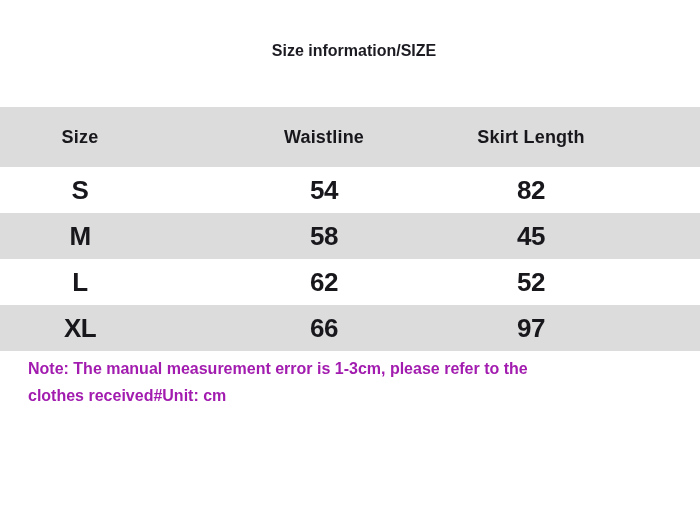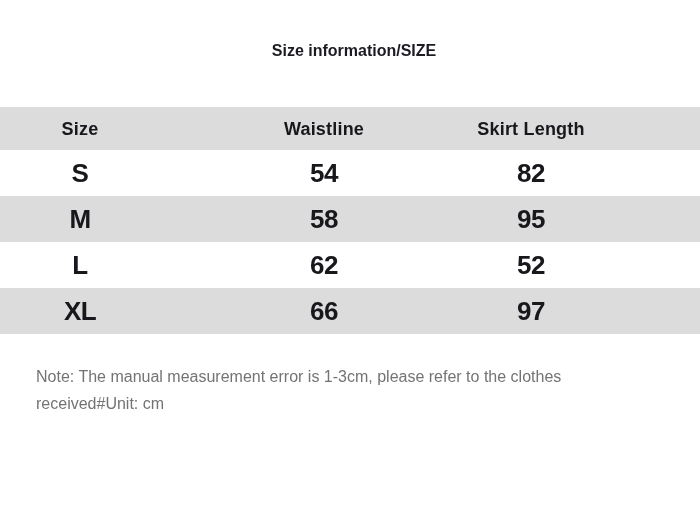--- a/index.html
+++ b/index.html
@@ -23,45 +23,45 @@
     font-weight: bold;
     color: #1c1b22;
   }
   .size-table {
     position: absolute;
     top: 107px;
     left: 0;
     width: 700px;
   }
   .row { position: relative; width: 100%; height: 46px; background: #ffffff; }
-  .row.header { height: 43px; }
+  .row.header { height: 60px; }
   .row.striped, .row.header { background: #dcdcdc; }
   .cell {
     position: absolute;
     top: 50%;
     transform: translate(-50%, -50%);
     white-space: nowrap;
     font-weight: bold;
     color: #17171c;
   }
   .c1 { left: 80px; }
   .c2 { left: 324px; }
   .c3 { left: 531px; }
   .hdr { font-size: 18px; letter-spacing: 0.2px; }
   .val { font-size: 26px; letter-spacing: -0.5px; }
   .note {
     position: absolute;
     top: 355px;
     left: 28px;
     width: 560px;
-    margin: 8px;
+    margin: 0;
     font-size: 16px;
-    font-weight: normal;
+    font-weight: bold;
     line-height: 27px;
-    color: #737373;
+    color: #a21caf;
   }
 </style>
 </head>
 <body>
 
 <div class="page">
 
   <h1 class="title">Size information/SIZE</h1>
 
   <div class="size-table">
@@ -74,21 +74,21 @@
 
     <div class="row">
       <span class="cell c1 val">S</span>
       <span class="cell c2 val">54</span>
       <span class="cell c3 val">82</span>
     </div>
 
     <div class="row striped">
       <span class="cell c1 val">M</span>
       <span class="cell c2 val">58</span>
-      <span class="cell c3 val">95</span>
+      <span class="cell c3 val">45</span>
     </div>
 
     <div class="row">
       <span class="cell c1 val">L</span>
       <span class="cell c2 val">62</span>
       <span class="cell c3 val">52</span>
     </div>
 
     <div class="row striped">
       <span class="cell c1 val">XL</span>

